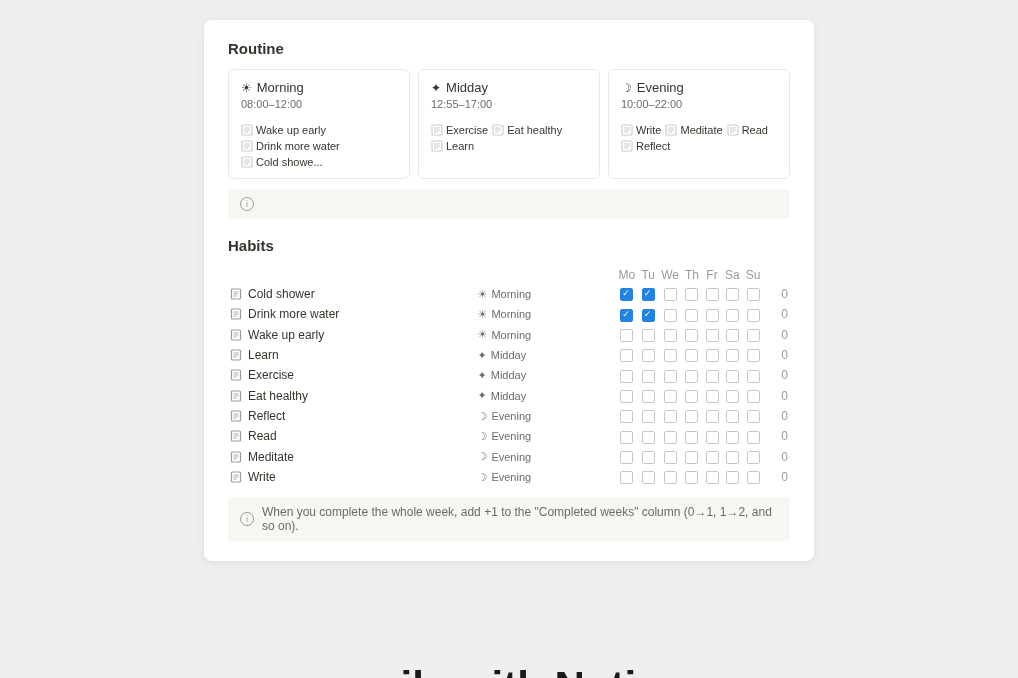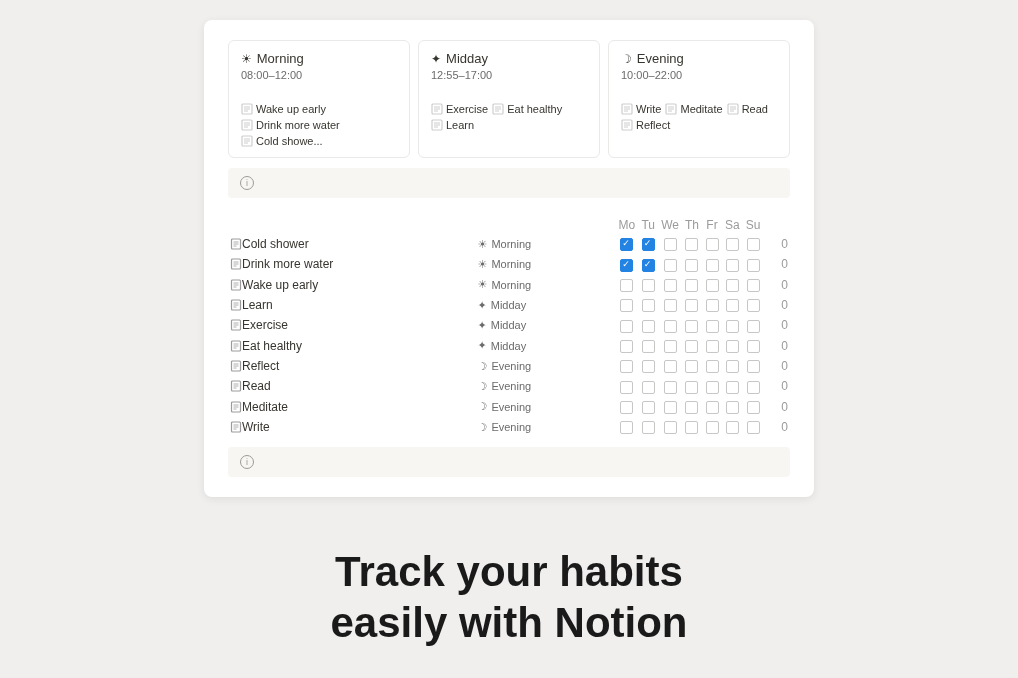--- a/index.html
+++ b/index.html
@@ -55,21 +55,21 @@
       align-items: center;
       gap: 5px;
       font-weight: 500;
       font-size: 13px;
       margin-bottom: 3px;
     }
 
     .routine-time {
       color: #6b6b6b;
       font-size: 11px;
-      margin-bottom: 22px;
+      margin-bottom: 14px;
     }
 
     .routine-tags {
       display: flex;
       flex-wrap: wrap;
       gap: 4px;
     }
 
     .routine-tag {
       display: flex;
@@ -130,20 +130,21 @@
 
     .habit-row td {
       padding: 3px 2px;
       font-size: 12px;
       vertical-align: middle;
     }
 
     .habit-name {
       display: flex;
       align-items: center;
+      gap: 6px;
       min-width: 140px;
       color: #37352f;
     }
 
     .habit-period {
       display: flex;
       align-items: center;
       gap: 4px;
       color: #6b6b6b;
       font-size: 11px;
@@ -207,20 +208,21 @@
       margin-bottom: 30px;
     }
   </style>
 </head>
 <body>
 
 <div class="main-container">
 
   <div class="card">
 
+    <div class="section-title">Routine</div>
     <div class="routine-grid">
 
       <div class="routine-card">
         <div class="routine-card-header">
           <span style="font-size:12px;">☀</span>
           <span>Morning</span>
         </div>
         <div class="routine-time">08:00–12:00</div>
         <div class="routine-tags">
           <span class="routine-tag">
@@ -335,20 +337,21 @@
           </span>
         </div>
       </div>
     </div>
     <div class="info-box">
       <div class="info-icon">i</div>
     </div>
 
     <div style="height: 18px;"></div>
 
+    <div class="section-title">Habits</div>
     <table class="habits-table">
       <thead>
         <tr>
           <th style="text-align:left; min-width:140px;"></th>
           <th style="min-width:85px;"></th>
           <th class="checkbox-cell">Mo</th>
           <th class="checkbox-cell">Tu</th>
           <th class="checkbox-cell">We</th>
           <th class="checkbox-cell">Th</th>
           <th class="checkbox-cell">Fr</th>
@@ -625,23 +628,24 @@
             <td class="checkbox-cell"><span class="checkbox"></span></td>
             <td class="checkbox-cell"><span class="checkbox"></span></td>
             <td class="checkbox-cell"><span class="checkbox"></span></td>
             <td class="checkbox-cell"><span class="checkbox"></span></td>
             <td class="count-cell">0</td>
           </tr>
         </tbody>
     </table>
     <div class="info-box" style="margin-top:10px;">
       <div class="info-icon">i</div>
+      <span>When you complete the whole week, add +1 to the "Completed weeks" column (0→1, 1→2, and so on).</span>
     </div>
   </div>
 
   <div class="bottom-section">
     <div class="bottom-title">
-      <span>Track your habits</span><br>
+      <br>
       <span>easily with Notion</span>
     </div>
 
   </div>
 </div>
 
 </body></html>

